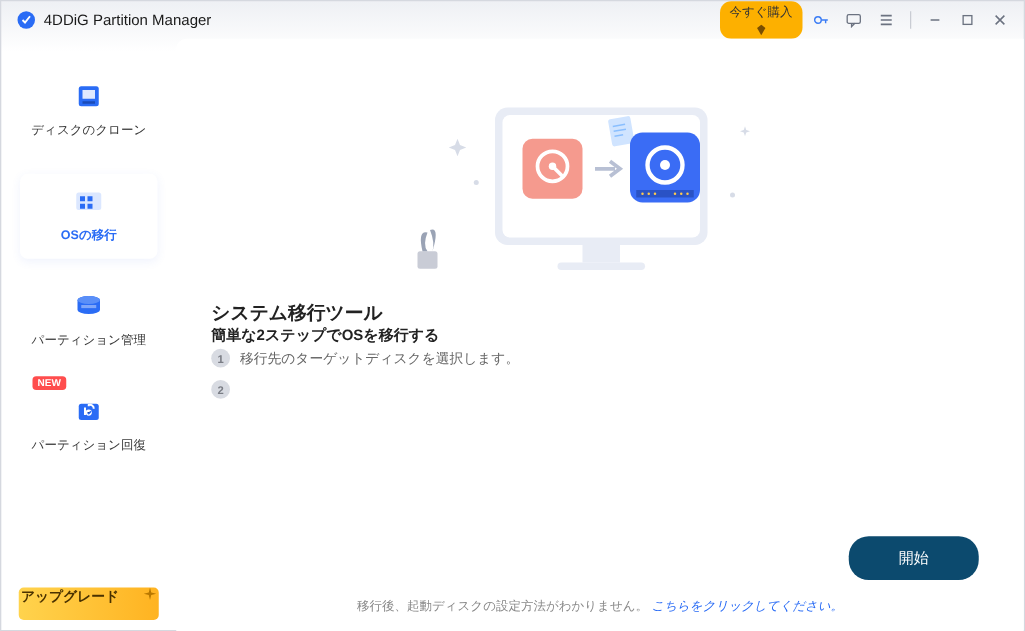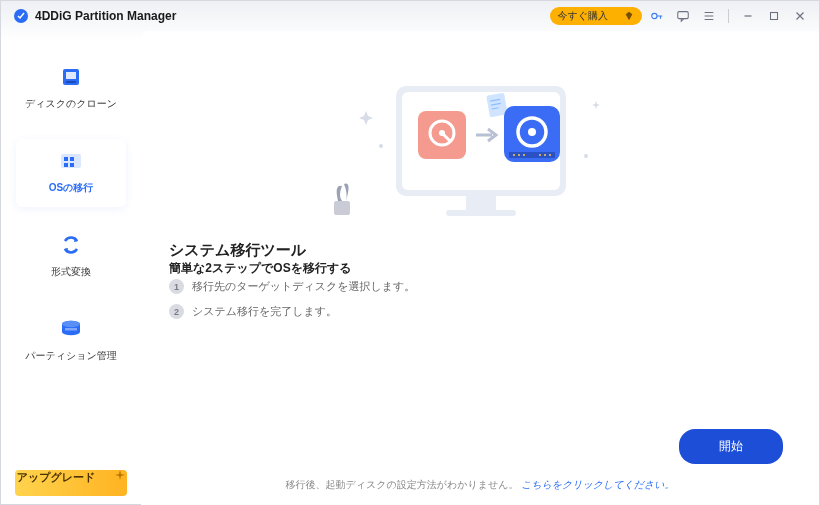--- a/index.html
+++ b/index.html
@@ -1,42 +1,42 @@
 <!DOCTYPE html>
 <html><head>
 <meta charset="utf-8">
 <style>
 * { margin: 0; padding: 0; box-sizing: border-box; font-family: "Segoe UI", "Hiragino Sans", "Meiryo", sans-serif; }
 body { width: 820px; height: 505px; background: #f0f2f5; overflow: hidden; }
 .window { width: 820px; height: 505px; background: linear-gradient(180deg, #eef0f4 0%, #ffffff 40px); border: 1px solid #d5d8df; position: relative; }
 .titlebar { height: 30px; display: flex; align-items: center; padding: 0 8px 0 12px; }
 .app-logo { width: 16px; height: 16px; margin-right: 6px; }
-.app-title { font-size: 12px; font-weight: 700; color: #1a1a1a; flex: 1; }
+.app-title { font-size: 12px; font-weight: 400; color: #1a1a1a; flex: 1; }
 .tb-right { display: flex; align-items: center; gap: 4px; }
-.buy-btn { background: #fdb000; color: #333; font-size: 10px; padding: 2px 8px; border-radius: 9px; display: flex; align-items: center; gap: 16px; cursor: pointer; font-weight: 500; }
+.buy-btn { background: #fdb000; color: #333; font-size: 10px; padding: 2px 8px; border-radius: 9px; display: flex; align-items: center; gap: 2px; cursor: pointer; font-weight: 500; flex-direction: column; }
 .tb-icon { width: 22px; height: 22px; display: flex; align-items: center; justify-content: center; color: #6b7280; cursor: pointer; }
 .tb-icon svg { width: 14px; height: 14px; }
 .divider-v { width: 1px; height: 14px; background: #c9ccd3; margin: 0 4px; }
 .body { display: flex; height: 475px; }
 .sidebar { width: 140px; padding-top: 24px; display: flex; flex-direction: column; align-items: center; position: relative; }
 .nav-item { width: 110px; padding: 8px 4px 12px; display: flex; flex-direction: column; align-items: center; gap: 6px; cursor: pointer; border-radius: 6px; margin-bottom: 16px; position: relative; }
 .nav-item.active { background: #fff; box-shadow: 0 2px 8px rgba(60,100,230,0.08); }
 .nav-icon { width: 28px; height: 28px; display: flex; align-items: center; justify-content: center; }
 .nav-label { font-size: 10px; color: #3a3a3a; font-weight: 500; text-align: center; }
 .nav-item.active .nav-label { color: #2a6cf5; font-weight: 600; }
 .new-badge { position: absolute; top: -6px; left: 10px; background: #ff4d4d; color: #fff; font-size: 8px; padding: 1px 4px; border-radius: 3px; font-weight: 600; }
 .upgrade-btn { position: absolute; bottom: 10px; left: 14px; width: 112px; height: 26px; background: linear-gradient(90deg, #ffd34d, #ffb321); color: #4a3200; font-size: 11px; font-weight: 600; border-radius: 4px; display: flex; align-items: flex-start; justify-content: center; gap: 20px; cursor: pointer; }
 .main { flex: 1; background: #fff; border-radius: 8px 0 0 0; padding: 20px 36px 12px 28px; position: relative; display: flex; flex-direction: column; }
 .hero { height: 190px; display: flex; align-items: center; justify-content: center; position: relative; }
 .heading { font-size: 15px; font-weight: 700; color: #222; }
 .desc { font-size: 11px; color: #666; line-height: 1.7; margin-bottom: 24px; }
 .subheading { font-size: 12px; font-weight: 700; color: #222; margin-bottom: 2px; }
 .step { display: flex; align-items: center; gap: 8px; font-size: 11px; color: #666; margin-bottom: 10px; }
 .step-num { width: 15px; height: 15px; background: #d8dbe2; color: #7a7d85; border-radius: 50%; display: flex; align-items: center; justify-content: center; font-size: 9px; font-weight: 600; }
-.start-btn { position: absolute; right: 36px; bottom: 42px; background: #1d4ed8; color: #fff; font-size: 12px; font-weight: 500; padding: 9px 40px; border-radius: 16px; cursor: pointer; }
+.start-btn { position: absolute; right: 36px; bottom: 42px; background: #0c4a6e; color: #fff; font-size: 12px; font-weight: 500; padding: 9px 40px; border-radius: 16px; cursor: pointer; }
 .footer-note { position: absolute; bottom: 14px; left: 0; right: 0; text-align: center; font-size: 10px; color: #888; }
 .footer-link { color: #2a6cf5; cursor: pointer; font-style: italic; }
 </style>
 </head>
 <body>
 
 <div class="window">
 
   <div class="titlebar">
     <span class="app-logo">
@@ -109,44 +109,45 @@
               <rect x="4" y="7" width="20" height="14" rx="2" fill="#dbe7ff"></rect>
               <rect x="7" y="10" width="4" height="4" fill="#2a6cf5"></rect>
               <rect x="13" y="10" width="4" height="4" fill="#2a6cf5"></rect>
               <rect x="7" y="16" width="4" height="4" fill="#2a6cf5"></rect>
               <rect x="13" y="16" width="4" height="4" fill="#2a6cf5"></rect>
             </svg>
         </span>
         <span class="nav-label">OSの移行</span>
       </div>
 
-      <div class="nav-item">
-        <span class="nav-icon">
-          <svg width="28" height="28" viewBox="0 0 28 28">
-              <path d="M8 10 A7 7 0 0 1 20 10" fill="none" stroke="#2a6cf5" stroke-width="2.5"></path>
-              <path d="M20 18 A7 7 0 0 1 8 18" fill="none" stroke="#2a6cf5" stroke-width="2.5"></path>
-              <path d="M18 6 L21 10 L17 11 Z" fill="#2a6cf5"></path>
-              <path d="M10 22 L7 18 L11 17 Z" fill="#2a6cf5"></path>
-            </svg>
-        </span>
-        <span class="nav-label">形式変換</span>
-      </div>
 
       <div class="nav-item">
         <span class="nav-icon">
           <svg width="28" height="28" viewBox="0 0 28 28">
               <ellipse cx="14" cy="9" rx="9" ry="3.2" fill="#2a6cf5"></ellipse>
               <path d="M5 9 V17 A9 3.2 0 0 0 23 17 V9" fill="#2a6cf5"></path>
               <ellipse cx="14" cy="9" rx="9" ry="3.2" fill="#5a8ff8"></ellipse>
               <rect x="8" y="13" width="12" height="2.5" fill="#fff" opacity="0.4"></rect>
             </svg>
         </span>
         <span class="nav-label">パーティション管理</span>
       </div>
 
+      <div class="nav-item">
+        <span class="new-badge">NEW</span>
+        <span class="nav-icon">
+          <svg width="28" height="28" viewBox="0 0 28 28">
+              <rect x="6" y="8" width="16" height="13" rx="2" fill="#2a6cf5"></rect>
+              <path d="M11 11 L11 17 M14 10 L14 9 A3 3 0 0 1 18 12" stroke="#fff" stroke-width="1.6" fill="none"></path>
+              <circle cx="14" cy="15" r="2.5" fill="#fff"></circle>
+              <path d="M13 15 L14 16 L16 14" stroke="#2a6cf5" stroke-width="1"></path>
+            </svg>
+        </span>
+        <span class="nav-label">パーティション回復</span>
+      </div>
 
       <div class="upgrade-btn">
         <span>アップグレード</span>
         <svg width="10" height="10" viewBox="0 0 10 10">
             <path d="M5 0 L6 4 L10 5 L6 6 L5 10 L4 6 L0 5 L4 4 Z" fill="#b87800"></path>
           </svg>
       </div>
     </div>
 
     <div class="main">
@@ -191,21 +192,20 @@
 
       <div class="heading">システム移行ツール</div>
       <div class="subheading">簡単な2ステップでOSを移行する</div>
 
       <div class="step">
         <span class="step-num">1</span>
         <span>移行先のターゲットディスクを選択します。</span>
       </div>
       <div class="step">
         <span class="step-num">2</span>
-        <span>システム移行を完了します。</span>
       </div>
 
       <div class="start-btn">開始</div>
 
       <div class="footer-note">
         <span>移行後、起動ディスクの設定方法がわかりません。</span>
         <span class="footer-link">こちらをクリックしてください。</span>
       </div>
     </div>
   </div>

